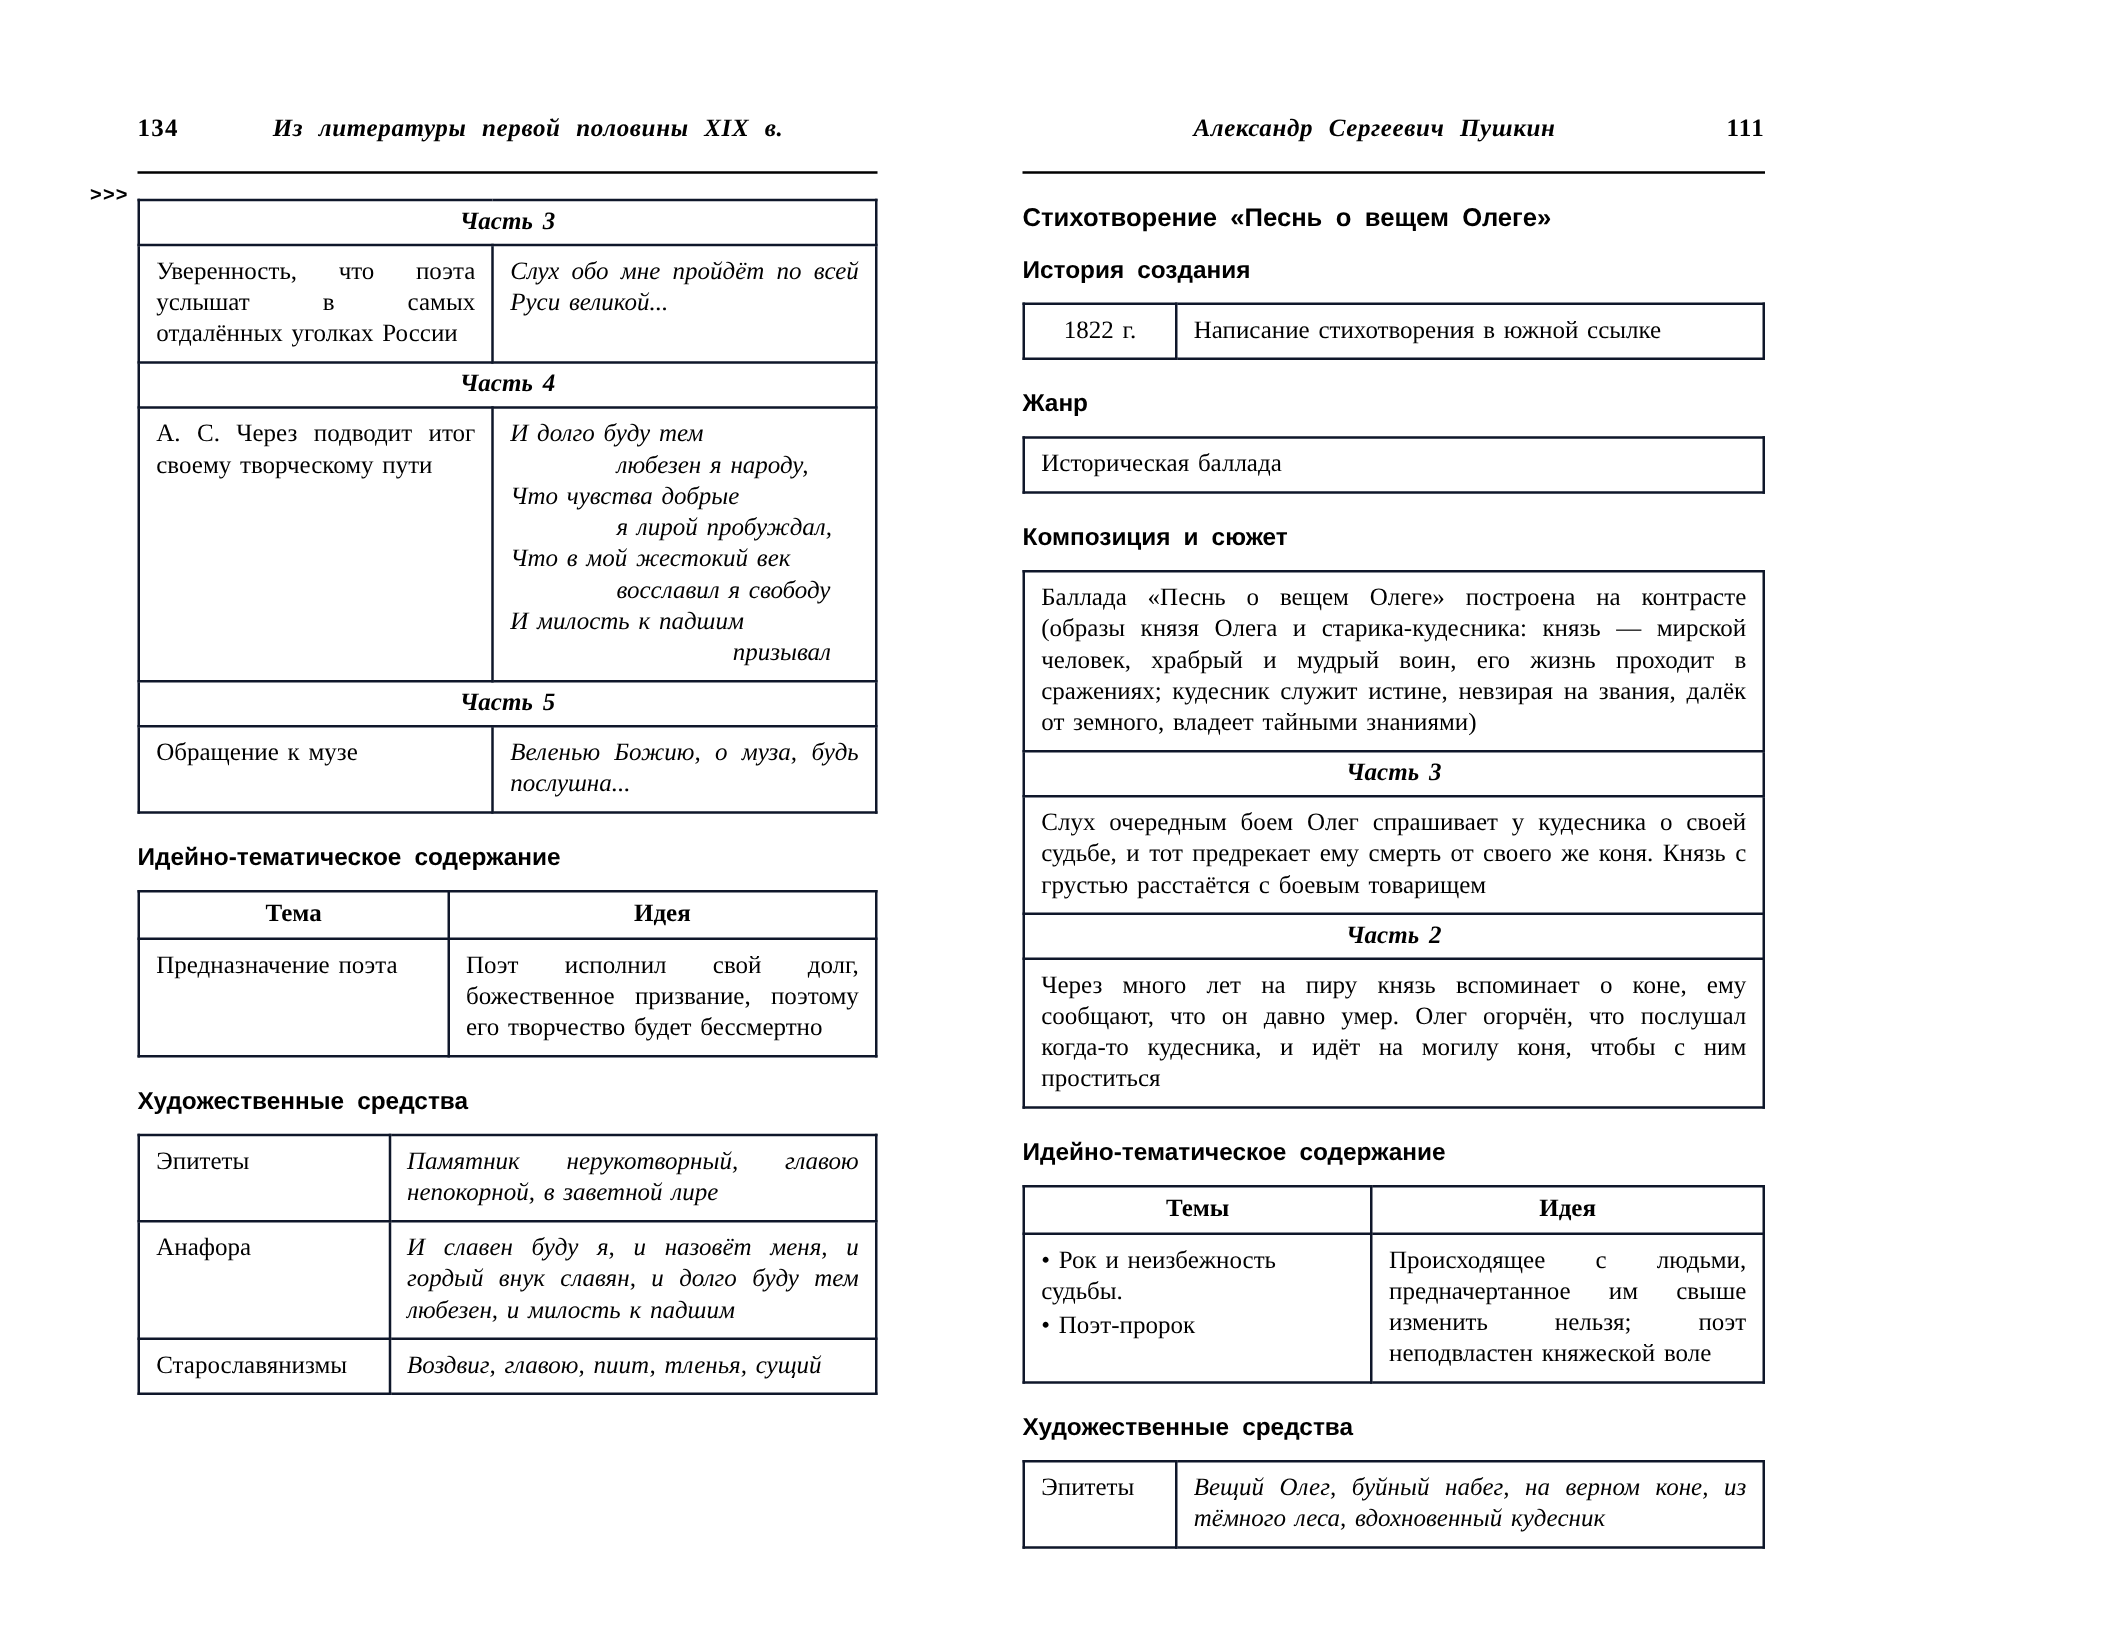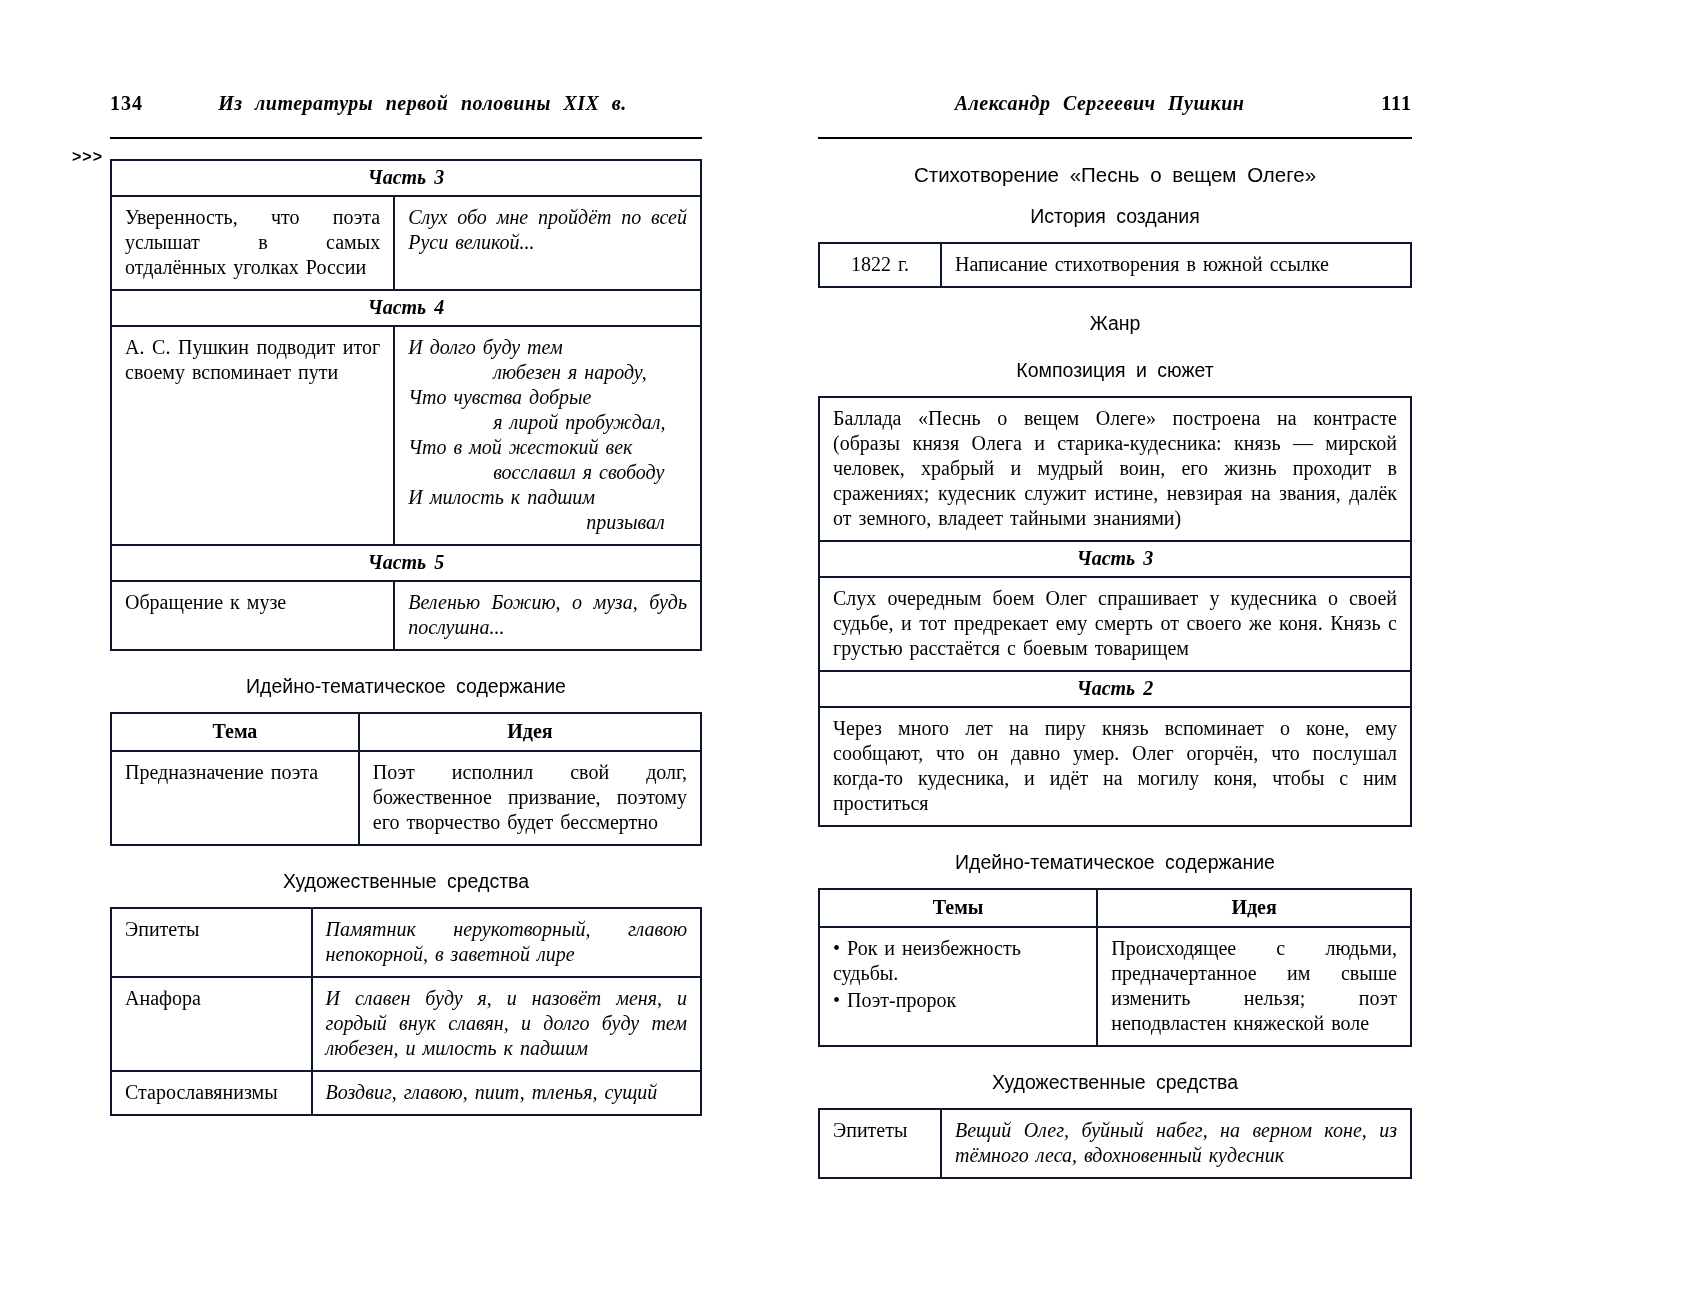--- a/index.html
+++ b/index.html
@@ -17,22 +17,22 @@
   }
   .running-head .page-num { font-style:normal; letter-spacing:1px; }
   .running-head .head-title { flex:1; text-align:center; font-style:italic; word-spacing:7px; letter-spacing:0.5px; }
 
   .margin-marker {
     position:absolute; left:-38px; top:56px;
     font-family:"Liberation Sans", sans-serif; font-weight:bold; font-size:16px; letter-spacing:1px;
   }
 
   .section-heading {
-    font-family:"Liberation Sans", sans-serif; font-weight:normal;
-    text-align:center; font-size:19.5px; word-spacing:5px;
+    font-family:"Liberation Sans", sans-serif; font-weight:bold;
+    text-align:left; font-size:19.5px; word-spacing:5px;
     margin:24px 0 14px 0;
   }
   .section-heading.poem-title { font-size:20.5px; margin:24px 0 6px 0; }
   .section-heading.tight { margin-top:18px; }
 
   table.tbl {
     width:100%; border-collapse:collapse;
     font-size:20px; line-height:1.25;
   }
   table.tbl td {
@@ -80,21 +80,21 @@
         <td colspan="2">Часть 3</td>
       </tr>
       <tr>
         <td class="col-summary just">Уверенность, что поэта услышат в самых отдалённых уголках России</td>
         <td class="quote just">Слух обо мне пройдёт по всей Руси великой...</td>
       </tr>
       <tr class="part-row">
         <td colspan="2">Часть 4</td>
       </tr>
       <tr>
-        <td class="col-summary just">А. С. Пушкин подводит итог своему вспоминает пути</td>
+        <td class="col-summary just">А. С. Через подводит итог своему творческому пути</td>
         <td class="quote poem">
           <div class="pl">И долго буду тем</div>
           <div class="pl in1">любезен я народу,</div>
           <div class="pl">Что чувства добрые</div>
           <div class="pl in1">я лирой пробуждал,</div>
           <div class="pl">Что в мой жестокий век</div>
           <div class="pl in1">восславил я свободу</div>
           <div class="pl">И милость к падшим</div>
           <div class="pl in2">призывал</div>
         </td>
@@ -159,20 +159,27 @@
       <tbody>
           <tr>
         <td class="year">1822 г.</td>
         <td>Написание стихотворения в южной ссылке</td>
       </tr>
     </tbody>
       </table>
 
     <div class="section-heading">Жанр</div>
 
+    <table class="tbl genre-table">
+      <tbody>
+          <tr>
+        <td>Историческая баллада</td>
+      </tr>
+    </tbody>
+      </table>
 
     <div class="section-heading">Композиция и сюжет</div>
 
     <table class="tbl comp-table">
       <tbody>
           <tr>
         <td class="just">Баллада «Песнь о вещем Олеге» построена на контрасте (образы князя Олега и старика-кудесника: князь — мирской человек, храбрый и мудрый воин, его жизнь проходит в сражениях; кудесник служит истине, невзирая на звания, далёк от земного, владеет тайными знаниями)</td>
       </tr>
       <tr class="part-row">
         <td>Часть 3</td>

